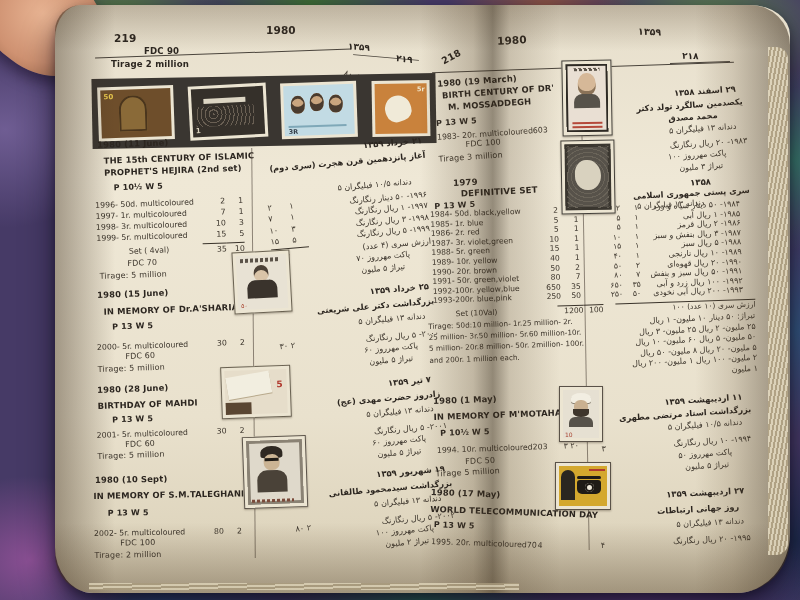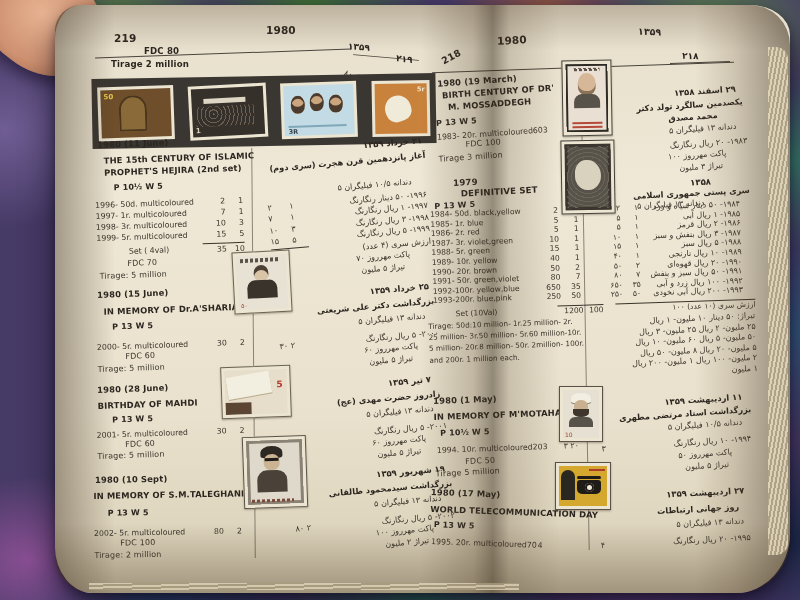--- a/index.html
+++ b/index.html
@@ -89,21 +89,21 @@
 
 <div id="book">
 
   <div>
     <span class="t bold" style="left:59px;top:28px;font-size:10.5px;">219</span>
     <span class="t bold" style="left:211px;top:20px;font-size:10.5px;">1980</span>
     <div class="rule" style="left:40px;top:48px;width:256px;transform:rotate(-2deg);"></div>
     <div class="rule" style="left:298px;top:52px;width:66px;transform:rotate(5deg);"></div>
     <span class="t bold fa" style="left:293px;top:38px;font-size:9px;transform:rotate(4deg);">۱۳۵۹</span>
     <span class="t bold fa" style="left:341px;top:50px;font-size:9px;transform:rotate(7deg);">۲۱۹</span>
-    <span class="t bold" style="left:89px;top:42px;font-size:8.6px;">FDC      80</span>
+    <span class="t bold" style="left:89px;top:42px;font-size:8.6px;">FDC      90</span>
     <span class="t bold" style="left:56px;top:55px;font-size:8.6px;">Tirage  2  million</span>
     <span class="t fa hand" style="left:288px;top:68px;transform:rotate(9deg);">پاکت مهرروز ۸۰</span>
     <span class="t fa hand" style="left:285px;top:82px;transform:rotate(9deg);">تیراژ ۲ ملیون</span>
 
     <div id="strip" style="left:37px;top:71px;width:332px;height:62px;transform:rotate(-1deg);">
       <div class="stamp" style="width:70px;height:48px;transform:rotate(-1deg);">
         <div class="sinner" style="background:#6e4e2b;">
           <div class="abs" style="left:18px;top:6px;width:28px;height:36px;background:#8a6a38;border-radius:14px 14px 0 0;box-shadow:inset 0 0 0 2px #4a351d;"></div>
           <span class="abs" style="left:3px;top:3px;font-size:7px;font-weight:700;color:#e9c94d;">50</span>
         </div>

